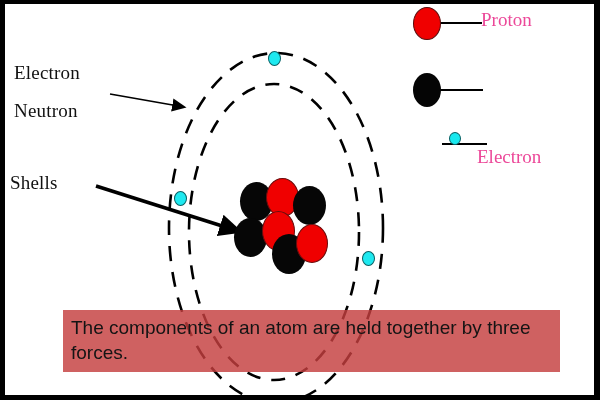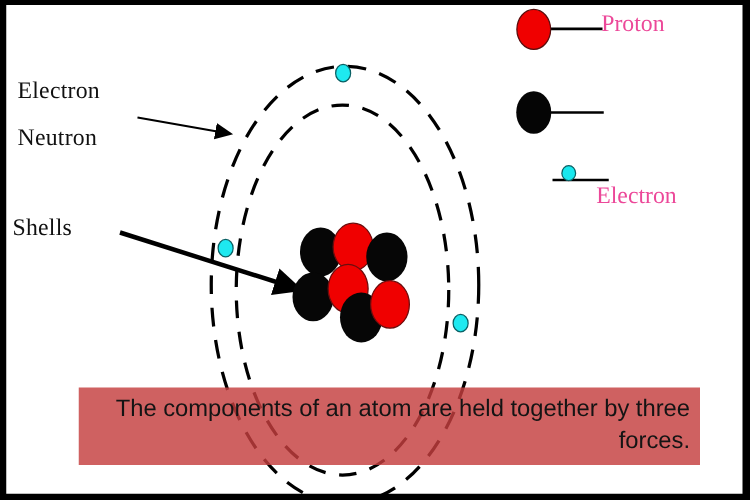--- a/index.html
+++ b/index.html
@@ -125,21 +125,21 @@
     background: rgba(197, 62, 62, 0.82);
     z-index: 40;
     display: flex;
     align-items: center;
     justify-content: center;
   }
   #banner-text {
     font-family: "Liberation Sans", "DejaVu Sans", sans-serif;
     font-size: 19px;
     color: #141414;
-    text-align: right;
+    text-align: left;
     line-height: 1.3;
     padding: 0 8px;
   }
 </style>
 </head>
 <body>
 
 <div id="stage">
 
   <svg id="canvasLayer" viewBox="0 0 600 400" width="600" height="400" xmlns="http://www.w3.org/2000/svg">

